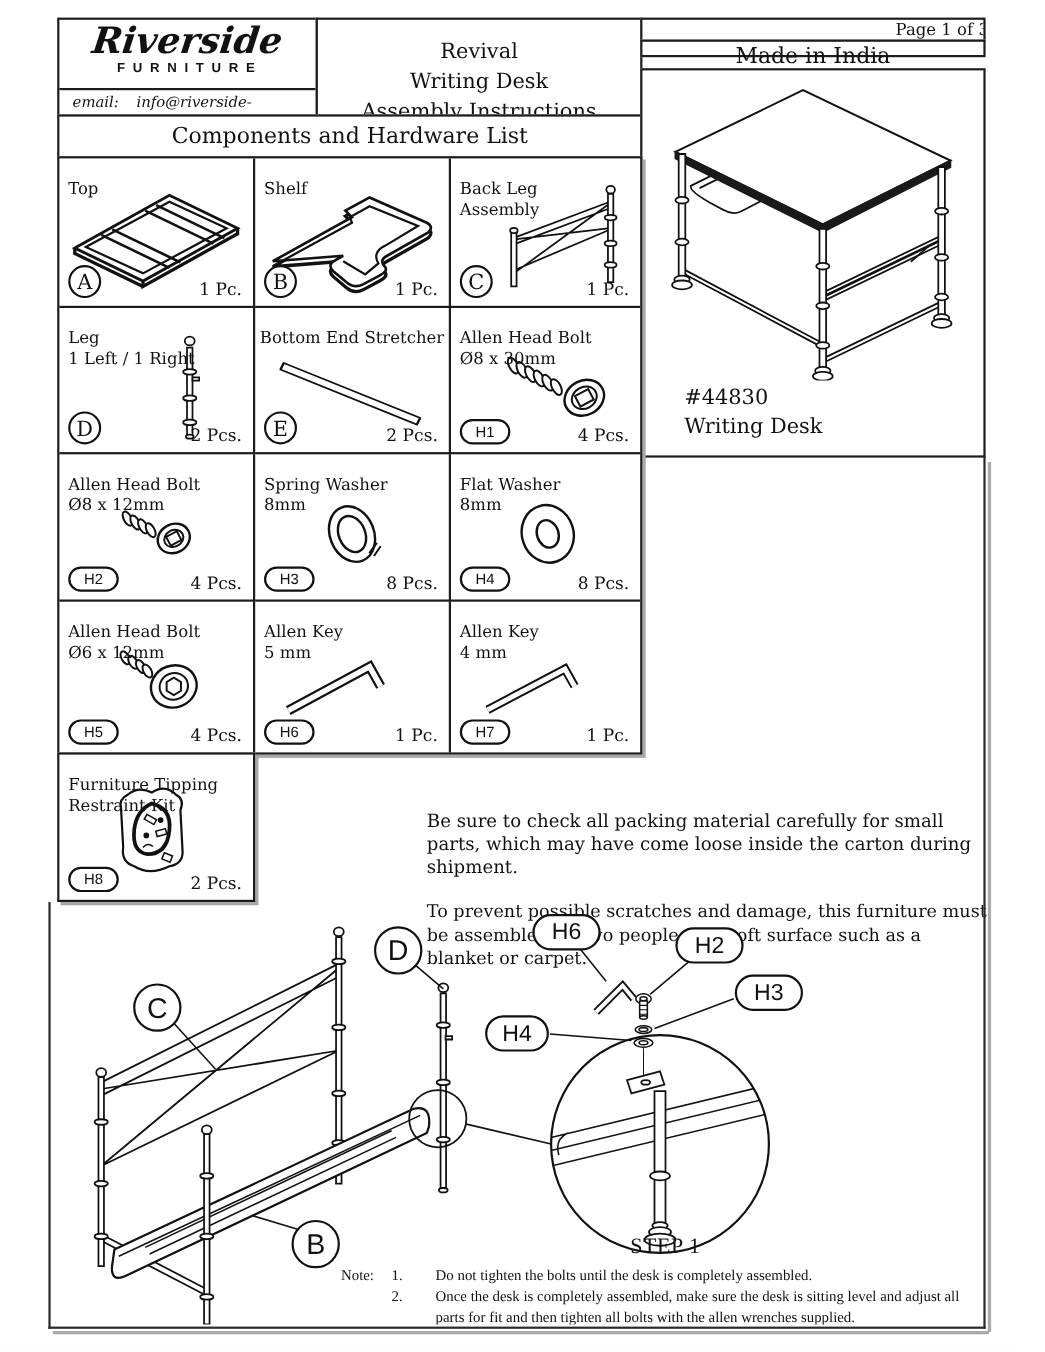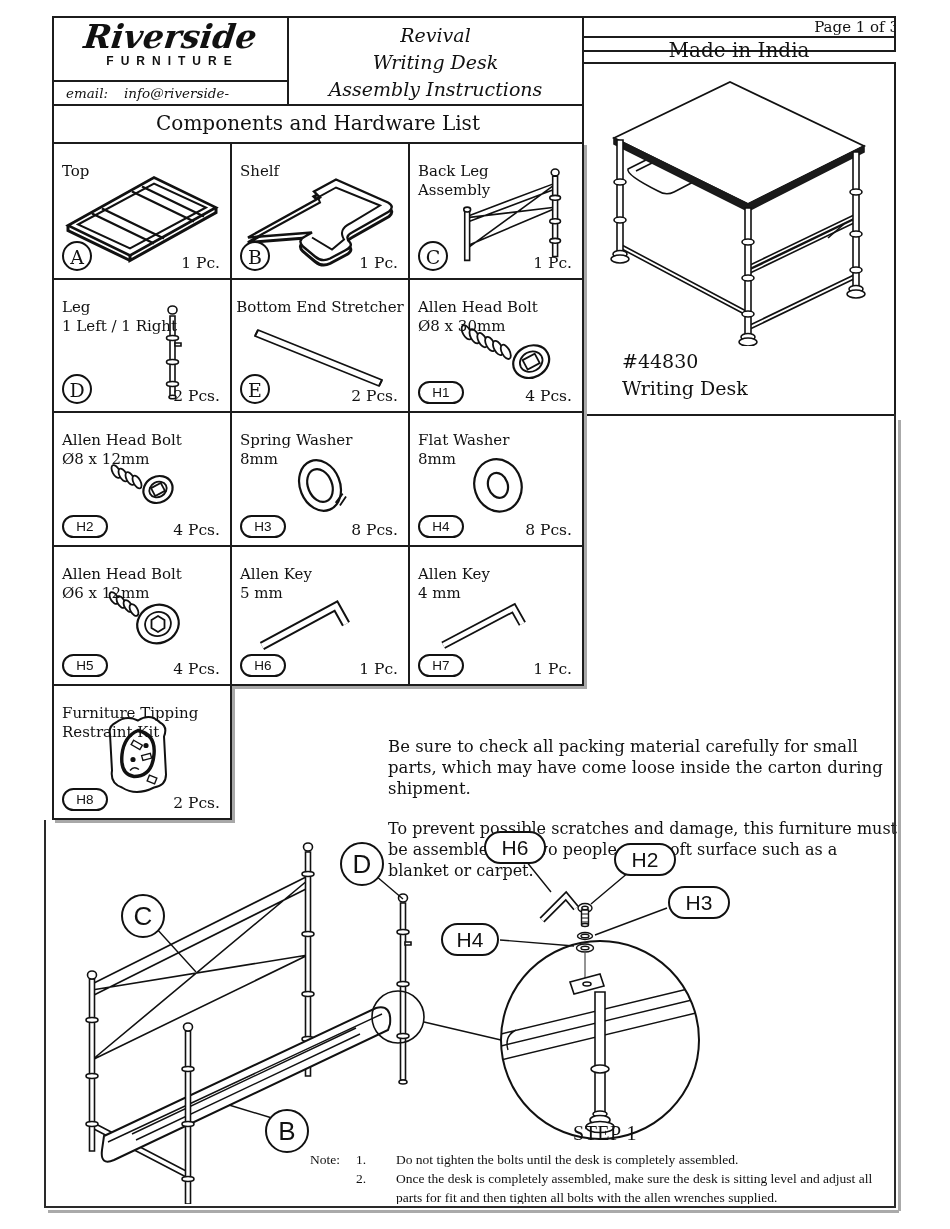--- a/index.html
+++ b/index.html
@@ -11,21 +11,21 @@
   
   #brand-box{left:52px;top:16px;width:237px;height:90px;}
   #brand-logo{height:60px;text-align:center;padding-top:2px;}
   #brand-script{font-family:"DejaVu Serif",serif;font-style:italic;font-weight:bold;
                 font-size:33px;line-height:34px;transform:skewX(-7deg);display:inline-block;}
   #brand-caps{font-family:"Liberation Sans",sans-serif;font-weight:bold;font-size:12px;
               letter-spacing:7px;line-height:14px;margin-left:4px;}
   #brand-email{border-top:2px solid #1c1c1c;height:24px;font-style:italic;font-size:13.5px;
                line-height:23px;padding-left:12px;}
   #brand-email .gap{display:inline-block;width:16px;}
-  #title-box{left:287px;top:16px;width:297px;height:90px;text-align:center;font-size:19px;line-height:27px;padding-top:4px;font-style:italic;}
+  #title-box{left:287px;top:16px;width:297px;height:90px;text-align:center;font-size:19px;line-height:27px;padding-top:16px;}
   #comp-header{left:52px;top:104px;width:532px;height:40px;text-align:center;font-size:20px;line-height:35px;}
 
   
   #page-row{left:582px;top:16px;width:314px;height:22px;overflow:hidden;}
   #page-row .t{position:absolute;right:-5px;top:0;font-size:15px;line-height:19px;white-space:nowrap;}
   #made-row{left:582px;top:36px;width:314px;height:16px;text-align:center;font-size:20px;line-height:25px;}
   #desk-box{left:582px;top:62px;width:314px;height:354px;}
   #sku-block{left:622px;top:348px;font-size:19px;line-height:27px;}
 
   

